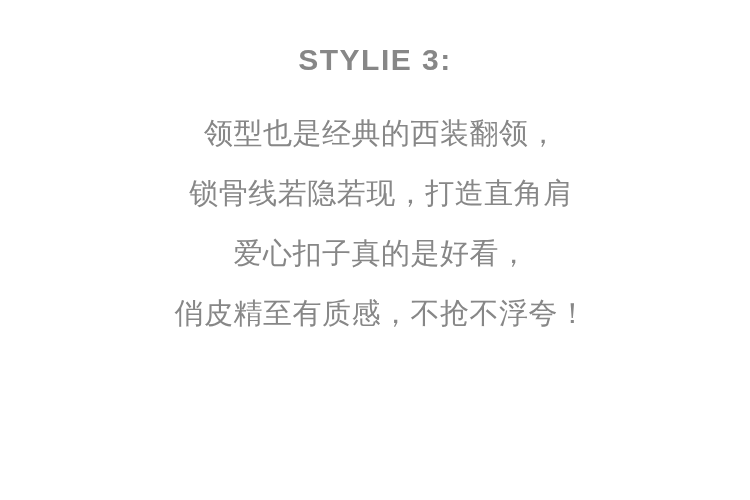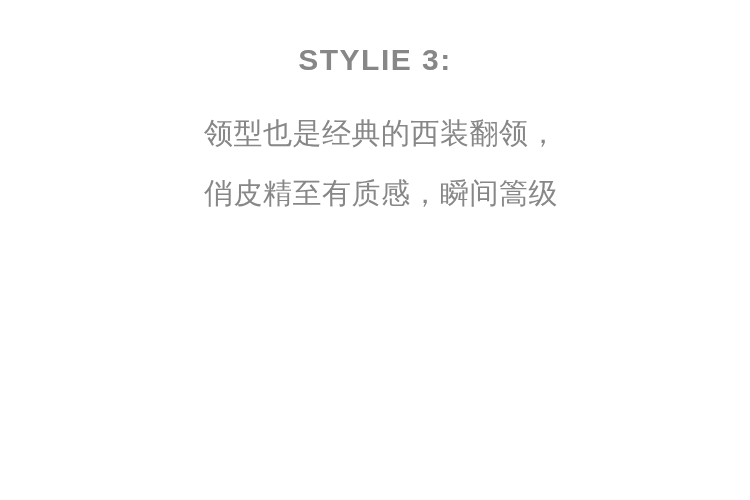--- a/index.html
+++ b/index.html
@@ -39,15 +39,17 @@
   }
 </style>
 </head>
 <body>
 
 <div class="page">
   <h1 class="heading">STYLIE 3:</h1>
 
   <div class="body-lines">
     <p class="body-line">领型也是经典的西装翻领，</p>
-    <p class="body-line">俏皮精至有质感，瞬间篙级</p>
+    <p class="body-line">锁骨线若隐若现，打造直角肩</p>
+    <p class="body-line">爱心扣子真的是好看，</p>
+    <p class="body-line">俏皮精至有质感，不抢不浮夸！</p>
   </div>
 </div>
 
 </body></html>

